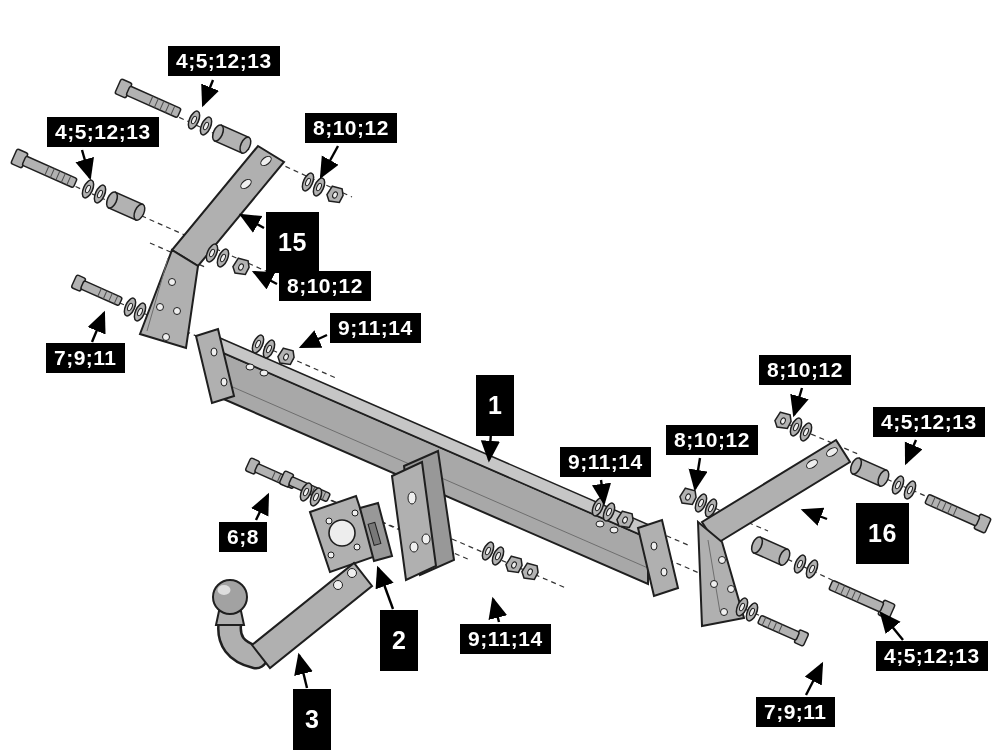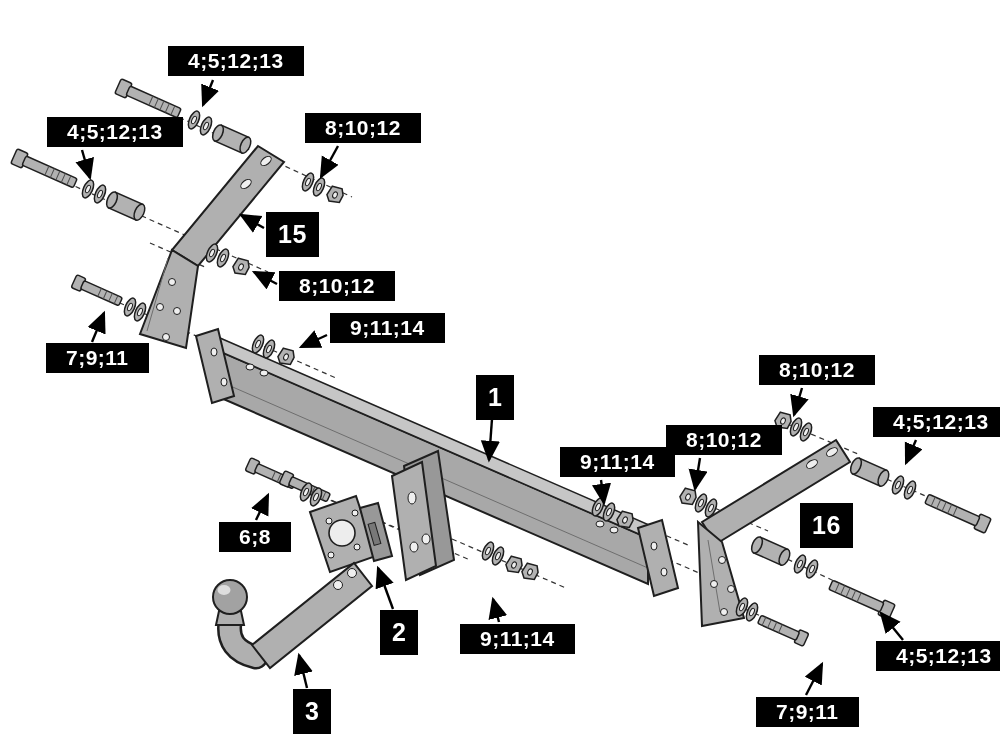--- a/index.html
+++ b/index.html
@@ -1,22 +1,22 @@
 <!DOCTYPE html>
 <html><head>
 <meta charset="utf-8">
 <style>
   html,body{margin:0;padding:0;background:#fff;}
   #stage{position:relative;width:1000px;height:756px;background:#fff;overflow:hidden;
          font-family:"Liberation Sans",sans-serif;}
   #art{position:absolute;left:0;top:0;}
   .plabel{position:absolute;background:#000;color:#fff;
           font:bold 21px "Liberation Sans",sans-serif;
-          padding:3px 20px;white-space:nowrap;letter-spacing:.5px;line-height:1.15;}
-  .plabel.big{font-size:25px;padding:8px 12px;text-align:center;}
+          padding:3px 8px;white-space:nowrap;letter-spacing:.5px;line-height:1.15;}
+  .plabel.big{font-size:25px;padding:16px 12px;text-align:center;}
   
   .metal{fill:#b2b2b2;stroke:#1f1f1f;stroke-width:1.5;}
   .plate{fill:#b0b0b0;stroke:#1f1f1f;stroke-width:2;}
   .plate2{fill:#989898;stroke:#1f1f1f;stroke-width:2;}
   .beam{fill:#a8a8a8;stroke:#1f1f1f;stroke-width:2;}
   .beamtop{fill:#c6c6c6;stroke:#1f1f1f;stroke-width:1.5;}
   .crease{stroke:#6e6e6e;stroke-width:1;}
   .hole{fill:#efefef;stroke:#1f1f1f;stroke-width:1;}
   .bighole{fill:#ededed;stroke:#1f1f1f;stroke-width:1.6;}
   .slot{fill:#787878;stroke:#1f1f1f;stroke-width:1;}
@@ -241,21 +241,21 @@
   <div class="plabel" style="left:305px;top:113px">8;10;12</div>
   <div class="plabel big" style="left:266px;top:212px">15</div>
   <div class="plabel" style="left:279px;top:271px">8;10;12</div>
   <div class="plabel" style="left:330px;top:313px">9;11;14</div>
   <div class="plabel" style="left:46px;top:343px">7;9;11</div>
   <div class="plabel big" style="left:476px;top:375px">1</div>
   <div class="plabel" style="left:759px;top:355px">8;10;12</div>
   <div class="plabel" style="left:666px;top:425px">8;10;12</div>
   <div class="plabel" style="left:873px;top:407px">4;5;12;13</div>
   <div class="plabel" style="left:560px;top:447px">9;11;14</div>
-  <div class="plabel big" style="left:800px;top:503px">16</div>
+  <div class="plabel big" style="left:856px;top:503px">16</div>
   <div class="plabel" style="left:219px;top:522px">6;8</div>
   <div class="plabel big" style="left:380px;top:610px">2</div>
   <div class="plabel" style="left:460px;top:624px">9;11;14</div>
   <div class="plabel" style="left:876px;top:641px">4;5;12;13</div>
   <div class="plabel big" style="left:293px;top:689px">3</div>
   <div class="plabel" style="left:756px;top:697px">7;9;11</div>
 
 </div>
 
 </body></html>

